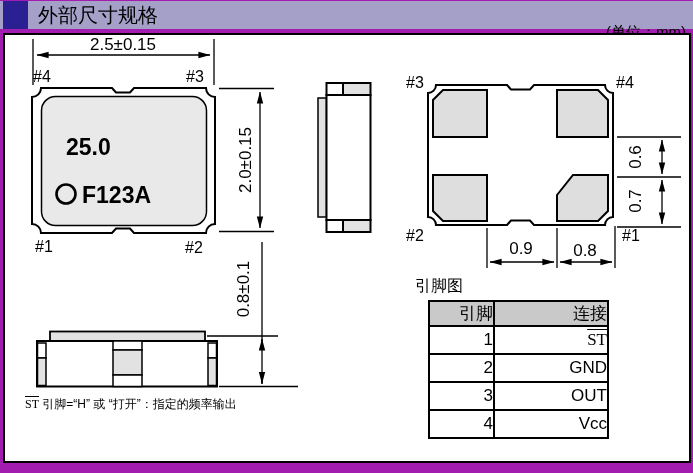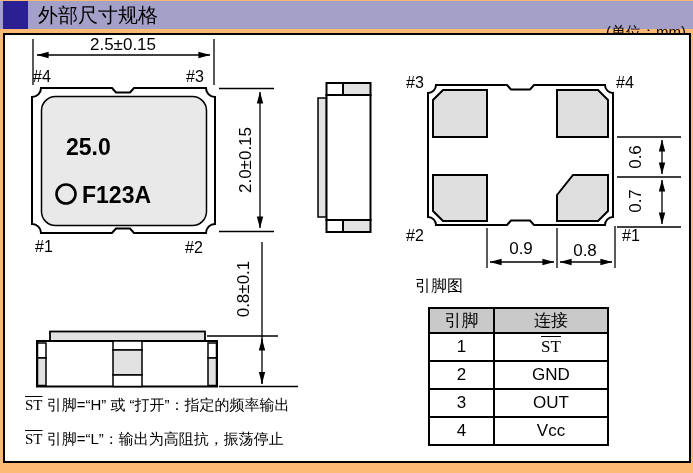--- a/index.html
+++ b/index.html
@@ -1,42 +1,42 @@
 <!DOCTYPE html>
 <html><head>
 <meta charset="utf-8">
 <style>
   html,body{margin:0;padding:0;background:#ffffff;}
   .page{
-    position:relative;width:693px;height:473px;background:#fdba74;overflow:hidden;
+    position:relative;width:693px;height:473px;background:#a21caf;overflow:hidden;
     font-family:"Liberation Sans","DejaVu Sans",sans-serif;color:#000;
   }
   
   .hdr{position:absolute;left:0;top:1px;width:693px;height:28px;background:#a5a0c8;}
   .hdr-block{position:absolute;left:3px;top:0;width:25px;height:28px;background:#2b2093;}
   .hdr-title{position:absolute;left:38px;top:0;height:28px;line-height:28px;font-size:20px;color:#000;}
   .hdr-unit{position:absolute;right:7px;top:16px;height:36px;line-height:30px;font-size:15px;color:#000;}
   
   .frame{position:absolute;left:3px;top:33px;width:684px;height:426px;border:2.5px solid #000;background:#fff;}
   svg.draw{position:absolute;left:0;top:0;}
   svg.draw text{font-family:"Liberation Sans","DejaVu Sans",sans-serif;fill:#000;}
   .ext{stroke:#000;stroke-width:1.3;fill:none;}
   .dim{stroke:#000;stroke-width:1.3;fill:none;}
   .pkg{fill:#ffffff;stroke:#000;stroke-width:2;}
   .thin{stroke:#000;stroke-width:1.5;}
   
-  .notes{position:absolute;left:25px;top:394px;font-size:15px;line-height:21px;}
+  .notes{position:absolute;left:25px;top:394px;font-size:12px;line-height:21px;}
   .notes .row{margin-bottom:12px;white-space:nowrap;}
   .ov{text-decoration:overline;font-family:Liberation Serif, serif;}
   
   .tblwrap{position:absolute;left:414px;top:276px;}
-  .tbl-title{font-size:16px;margin:0 0 10px 1px;}
+  .tbl-title{font-size:16px;margin:0 0 3px 1px;}
   table.pins{border-collapse:collapse;margin-left:14px;}
   table.pins th,table.pins td{
-    border:2px solid #000;text-align:center;vertical-align:middle;
+    border:2px solid #000;text-align:right;vertical-align:middle;
     font-size:17px;font-weight:normal;padding:0;
   }
   table.pins th{background:#c9c9c9;height:23px;}
   table.pins td{height:26px;background:#fff;}
   .col-pin{width:63px;}
   .col-conn{width:112px;margin-left:10px;}
 </style>
 </head>
 <body>
 
@@ -141,23 +141,20 @@
       <line class="dim" x1="262" y1="348" x2="262" y2="339" marker-end="url(#arr)"></line>
       <line class="dim" x1="262" y1="374" x2="262" y2="383.5" marker-end="url(#arr)"></line>
       <text x="249" y="289" font-size="17" text-anchor="middle" transform="rotate(-90 249 289)">0.8±0.1</text>
     </g>
   </svg>
 
   <div class="notes">
     <div class="row">
       <span class="ov">ST</span><span> 引脚=“H” 或 “打开”：指定的频率输出</span>
     </div>
-    <div class="row">
-      <span class="ov">ST</span><span> 引脚=“L”：输出为高阻抗，振荡停止</span>
-    </div>
   </div>
 
   <div class="tblwrap">
     <div class="tbl-title">引脚图</div>
     <table class="pins">
       <tbody>
           <tr>
         <th class="col-pin">引脚</th>
         <th class="col-conn">连接</th>
       </tr>

